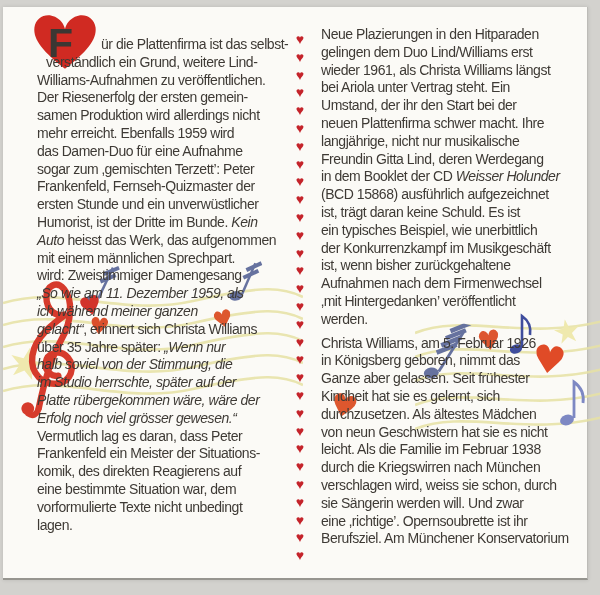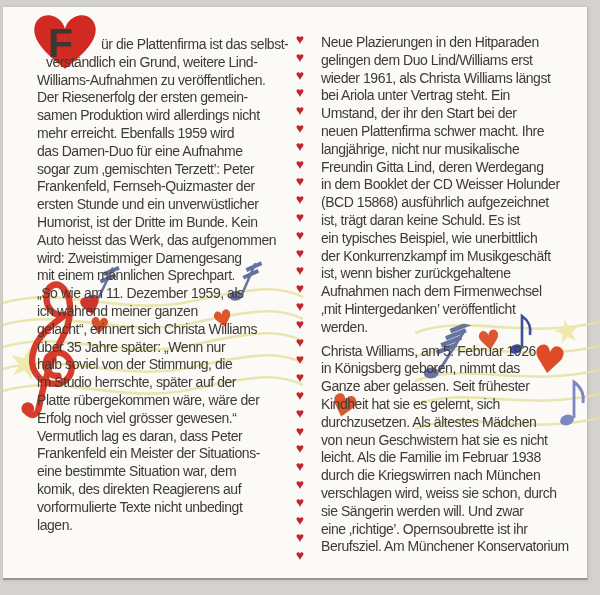--- a/index.html
+++ b/index.html
@@ -11,25 +11,25 @@
   .page{
     position:absolute;left:3px;top:7px;width:584px;height:571px;
     background:var(--pageBg,#fbfaf6);
     border-bottom:2px solid #96958f;
     border-right:1px solid #bcbbb7;
     box-shadow:0 0 4px rgba(0,0,0,.12);
   }
   
   .textcol{position:absolute;z-index:3;color:var(--textColor,#3e3a35);}
   .tline{height:17.8px;line-height:17.8px;font-size:14px;letter-spacing:-0.45px;white-space:nowrap;}
-  .tline .it{}
+  .tline .it{font-style:italic;}
   .col-left{left:34px;top:29px;width:242px;}
   .col-left .tline:nth-child(1){margin-left:64px;text-align:center;}
   .col-left .tline:nth-child(2){margin-left:9px;}
-  .col-right{left:318px;top:27px;width:250px;}
+  .col-right{left:318px;top:19px;width:250px;}
   .para2{margin-top:6px;}
   
   .hearts-strip{position:absolute;left:288px;top:24px;width:18px;z-index:2;display:flex;flex-direction:column;}
   .sheart{height:17.8px;line-height:17.8px;font-size:14px;text-align:center;color:var(--heartRed,#c4232a);}
   
   .bigheart{position:absolute;left:25px;top:2px;width:74px;height:64px;z-index:2;color:var(--bigHeart,#d02a22);}
   .dropcap{position:absolute;left:45px;top:16px;z-index:4;font-size:41px;font-weight:bold;color:#3b3733;line-height:1;}
   
   .decor{position:absolute;z-index:1;}
   .dheart{position:absolute;z-index:2;line-height:1;font-family:"DejaVu Sans",sans-serif;}
@@ -157,34 +157,34 @@
       <div class="tline"><span>Williams-Aufnahmen zu veröffentlichen.</span></div>
       <div class="tline"><span>Der Riesenerfolg der ersten gemein-</span></div>
       <div class="tline"><span>samen Produktion wird allerdings nicht</span></div>
       <div class="tline"><span>mehr erreicht. Ebenfalls 1959 wird</span></div>
       <div class="tline"><span>das Damen-Duo für eine Aufnahme</span></div>
       <div class="tline"><span>sogar zum ‚gemischten Terzett’: Peter</span></div>
       <div class="tline"><span>Frankenfeld, Fernseh-Quizmaster der</span></div>
       <div class="tline"><span>ersten Stunde und ein unverwüstlicher</span></div>
       <div class="tline"><span>Humorist, ist der Dritte im Bunde. </span><span class="it">Kein</span></div>
       <div class="tline"><span class="it">Auto</span><span> heisst das Werk, das aufgenommen</span></div>
+      <div class="tline"><span>mit einem männlichen Sprechpart.</span></div>
       <div class="tline"><span>wird: Zweistimmiger Damengesang</span></div>
-      <div class="tline"><span>mit einem männlichen Sprechpart.</span></div>
       <div class="tline"><span class="it">„So wie am 11. Dezember 1959, als</span></div>
       <div class="tline"><span class="it">ich während meiner ganzen</span></div>
       <div class="tline"><span class="it">gelacht“</span><span>, erinnert sich Christa Williams</span></div>
       <div class="tline"><span>über 35 Jahre später: </span><span class="it">„Wenn nur</span></div>
       <div class="tline"><span class="it">halb soviel von der Stimmung, die</span></div>
       <div class="tline"><span class="it">im Studio herrschte, später auf der</span></div>
       <div class="tline"><span class="it">Platte rübergekommen wäre, wäre der</span></div>
       <div class="tline"><span class="it">Erfolg noch viel grösser gewesen.“</span></div>
       <div class="tline"><span>Vermutlich lag es daran, dass Peter</span></div>
       <div class="tline"><span>Frankenfeld ein Meister der Situations-</span></div>
+      <div class="tline"><span>komik, des direkten Reagierens auf</span></div>
       <div class="tline"><span>eine bestimmte Situation war, dem</span></div>
-      <div class="tline"><span>komik, des direkten Reagierens auf</span></div>
       <div class="tline"><span>vorformulierte Texte nicht unbedingt</span></div>
       <div class="tline"><span>lagen.</span></div>
     </div>
 
   <div class="textcol col-right">
     <div class="para">
         <div class="tline"><span>Neue Plazierungen in den Hitparaden</span></div>
         <div class="tline"><span>gelingen dem Duo Lind/Williams erst</span></div>
         <div class="tline"><span>wieder 1961, als Christa Williams längst</span></div>
         <div class="tline"><span>bei Ariola unter Vertrag steht. Ein</span></div>

